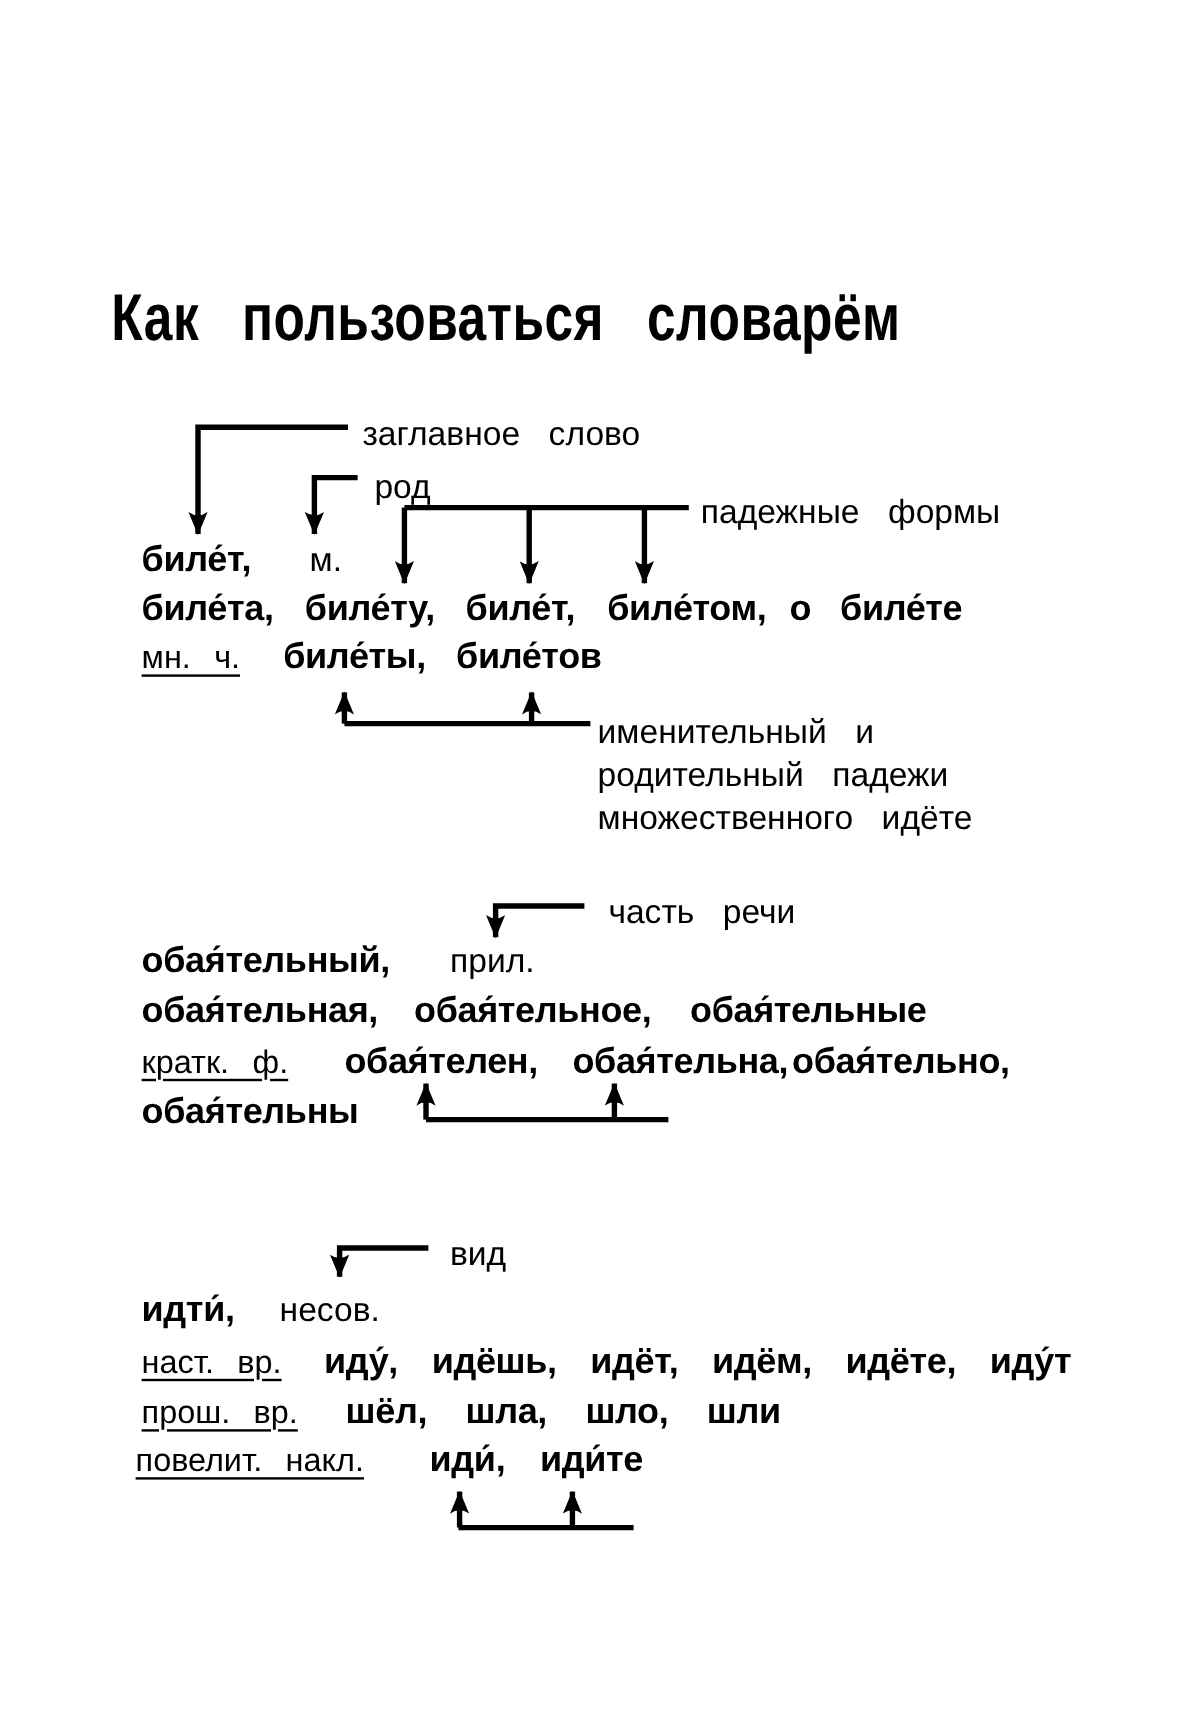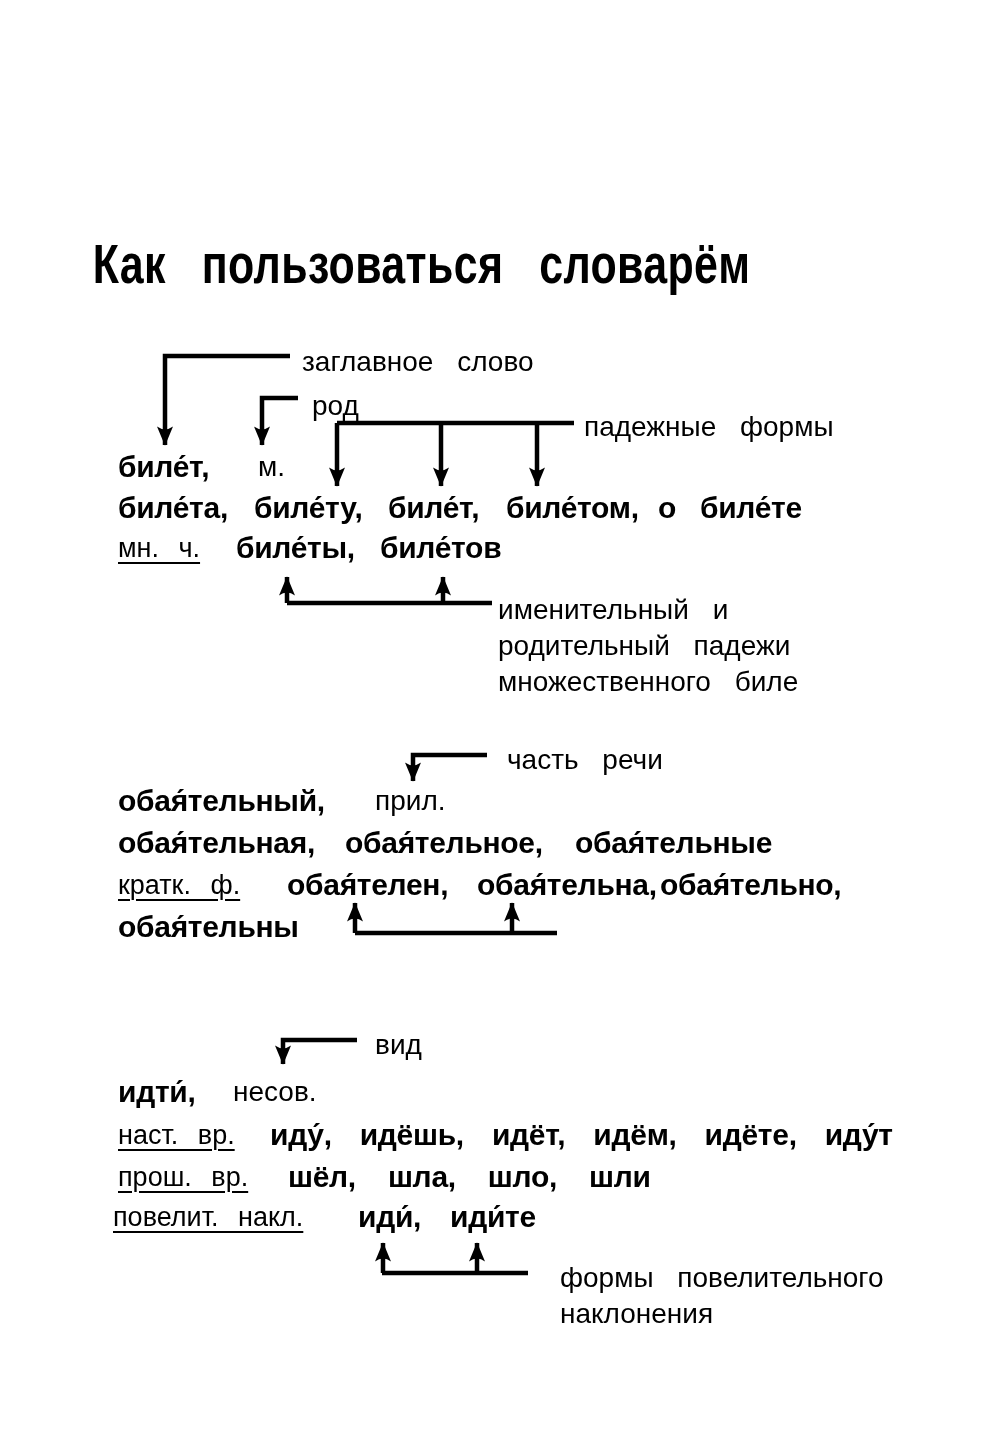--- a/index.html
+++ b/index.html
@@ -94,21 +94,21 @@
 
   <div class="abs" style="left:0;top:531px;">
     <span class="w und" style="left:118px;text-align:right;">мн. ч.</span>
     <span class="w bold" style="left:236px;">биле́ты,</span>
     <span class="w bold" style="left:380px;">биле́тов</span>
   </div>
 
   <div class="abs lbl" style="left:498px;top:592px;">
     <div>именительный и</div>
     <div>родительный падежи</div>
-    <div>множественного биле</div>
+    <div>множественного идёте</div>
   </div>
 
   <div class="abs lbl" style="left:507px;top:742px;">часть речи</div>
 
   <div class="abs" style="left:0;top:784px;">
     <span class="w bold" style="left:118px;">обая́тельный,</span>
     <span class="w reg" style="left:375px;">прил.</span>
   </div>
 
   <div class="abs" style="left:0;top:826px;">
@@ -143,18 +143,14 @@
     <span class="w und" style="left:118px;">прош. вр.</span>
     <span class="w flow-bold" style="left:288px;word-spacing:24px;">шёл, шла, шло, шли</span>
   </div>
 
   <div class="abs" style="left:0;top:1200px;">
     <span class="w und" style="left:113px;">повелит. накл.</span>
     <span class="w bold" style="left:358px;">иди́,</span>
     <span class="w bold" style="left:450px;">иди́те</span>
   </div>
 
-  <div class="abs lbl" style="left:560px;top:1260px;">
-    <div>формы повелительного</div>
-    <div>наклонения</div>
-  </div>
 
 </div>
 
 </body></html>

